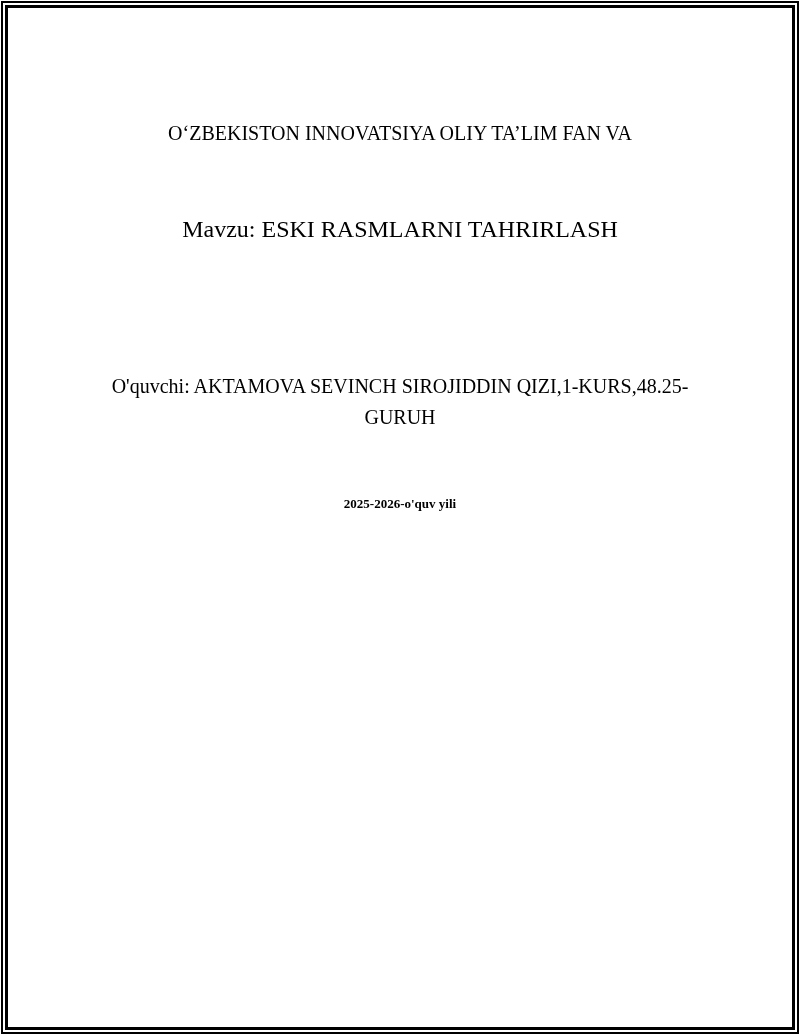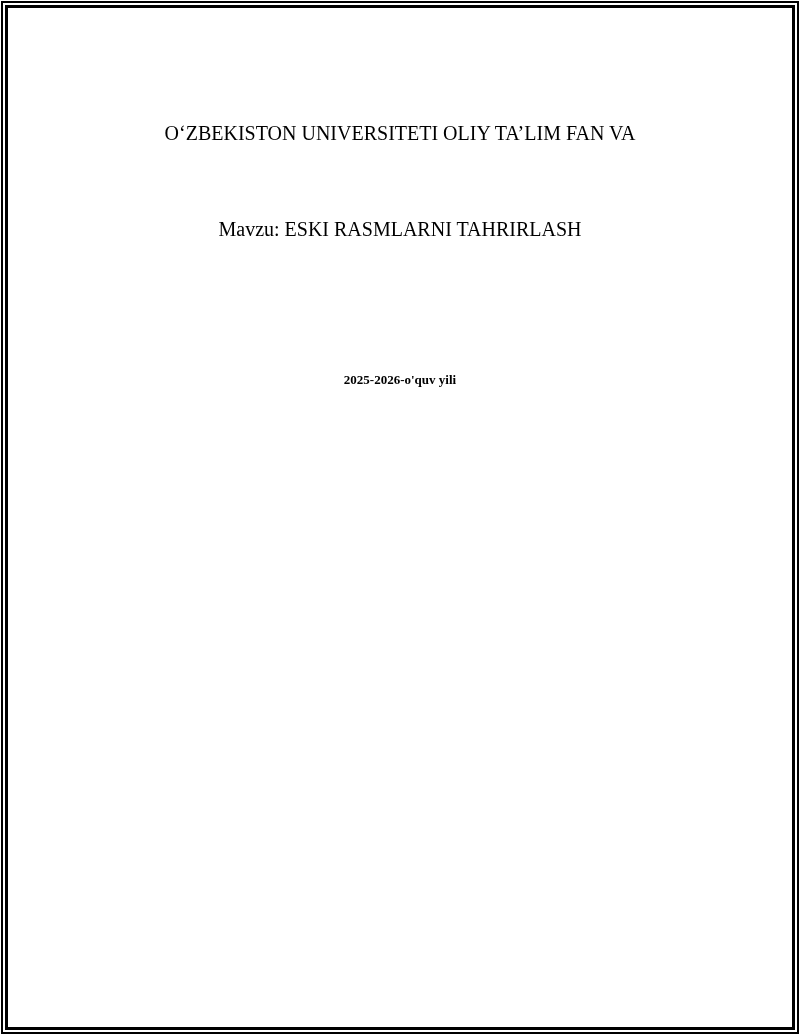--- a/index.html
+++ b/index.html
@@ -42,21 +42,21 @@
   .doc-title {
     margin-top: 145px;
     font-size: 68px;
     line-height: 78px;
     font-weight: bold;
     letter-spacing: 1px;
     white-space: nowrap;
   }
   .topic-line {
     margin-top: 67px;
-    font-size: 20px;
+    font-size: 24px;
     line-height: 29px;
   }
   .student-block {
     margin-top: 127px;
     font-size: 20px;
     line-height: 31px;
   }
   .academic-year {
     margin-top: 62px;
     font-size: 13px;
@@ -66,27 +66,29 @@
 </style>
 </head>
 <body>
 
 <div class="page">
   <div class="border-outer">
     <div class="border-inner">
       <div class="content">
 
         <div class="ministry-header">
-          <div>OʻZBEKISTON UNIVERSITETI OLIY TA’LIM FAN VA</div>
+          <div>OʻZBEKISTON INNOVATSIYA OLIY TA’LIM FAN VA</div>
         </div>
 
 
         <div class="topic-line">Mavzu: ESKI RASMLARNI TAHRIRLASH</div>
 
         <div class="student-block">
+          <div>O'quvchi: AKTAMOVA SEVINCH SIROJIDDIN QIZI,1-KURS,48.25-</div>
+          <div>GURUH</div>
         </div>
 
         <div class="academic-year">2025-2026-o'quv yili</div>
 
       </div>
     </div>
   </div>
 </div>
 
 </body></html>

